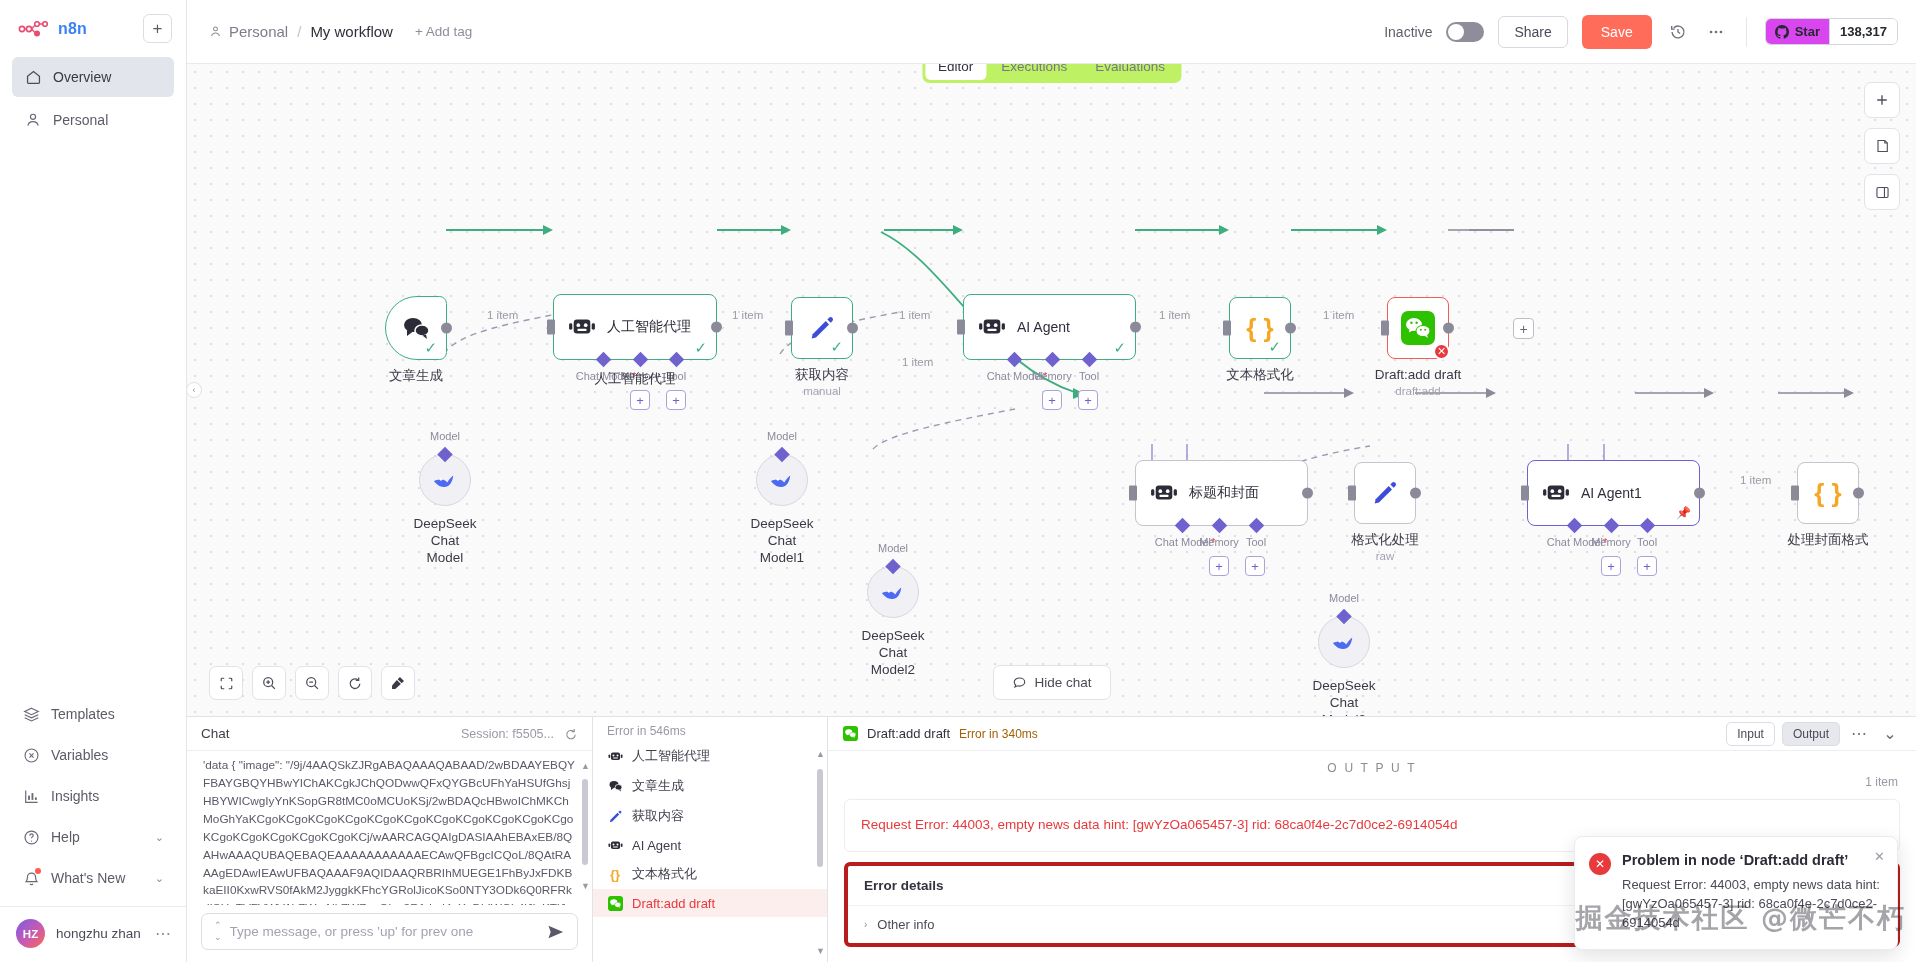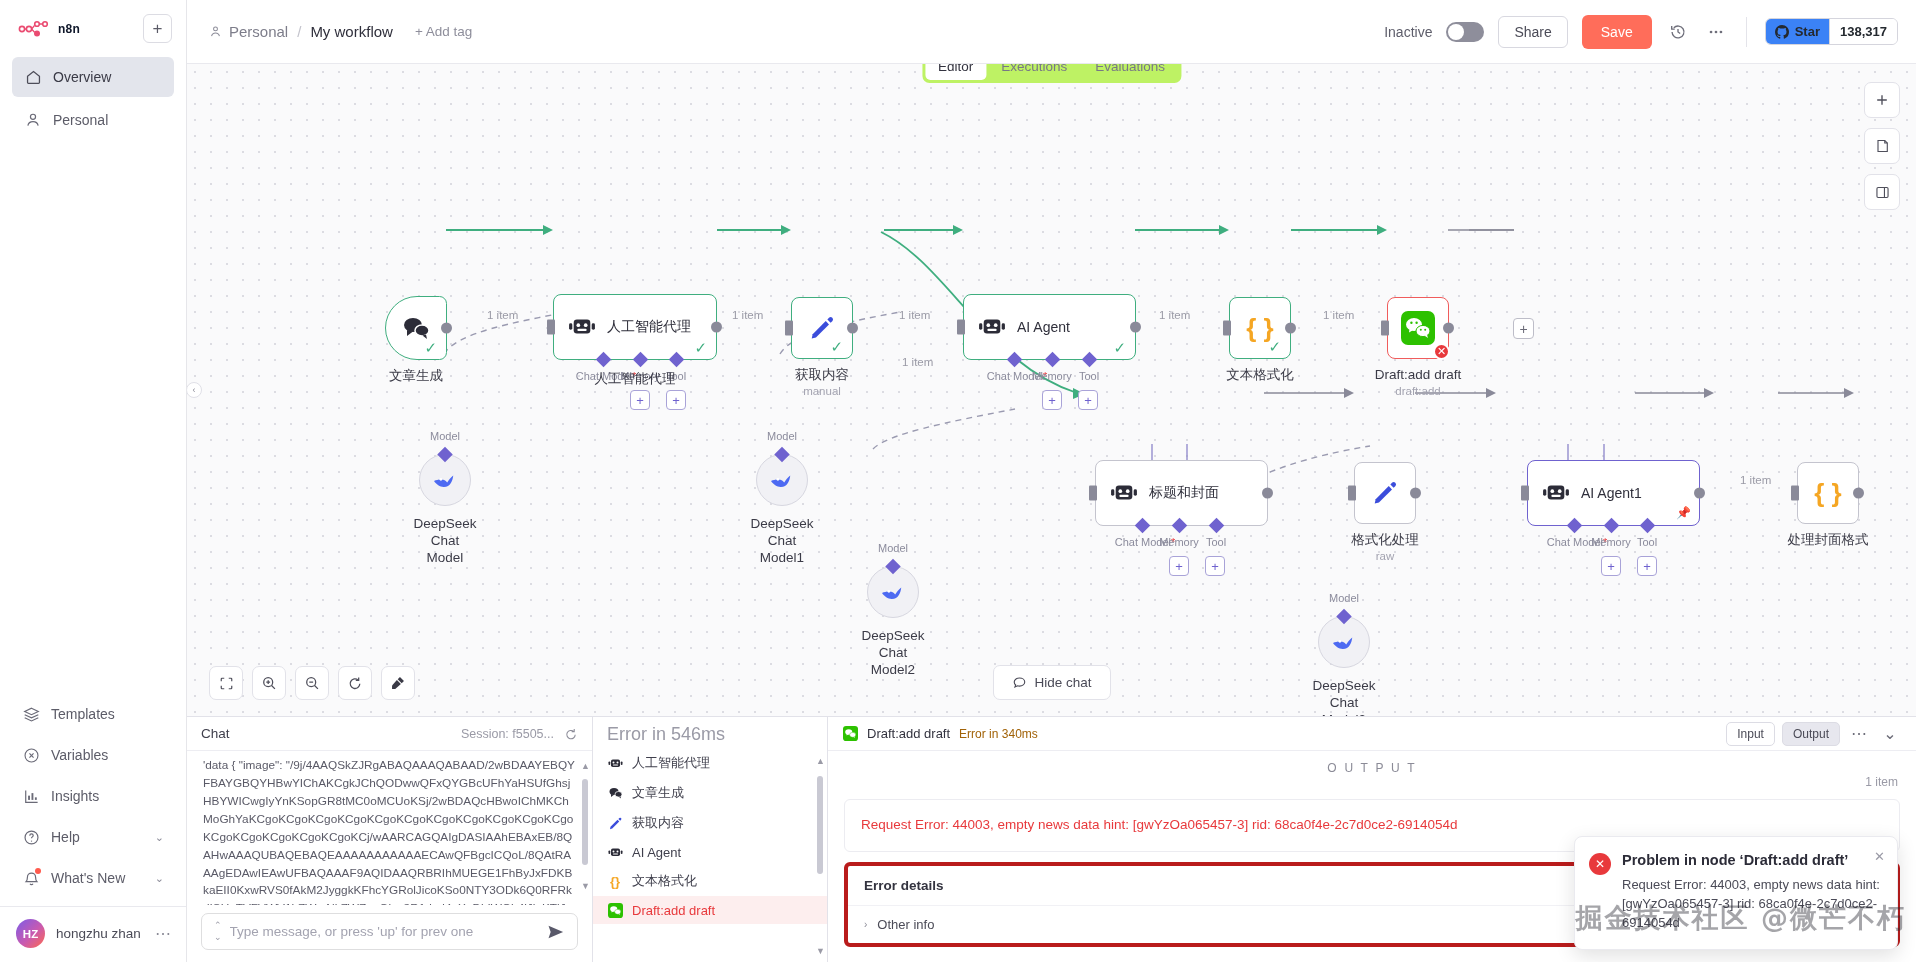--- a/index.html
+++ b/index.html
@@ -12,21 +12,21 @@
 
   
   .sidebar {
     width: 187px; height: 962px; background: #fff;
     border-right: 1px solid #e6e6ea;
     display: flex; flex-direction: column; flex: 0 0 187px;
   }
   .sb-top { padding: 14px 14px 6px 18px; display: flex; align-items: center; justify-content: space-between; }
   .logo-wrap { display: flex; align-items: center; gap: 8px; }
   .logo-mark { width: 32px; height: 18px; }
-  .logo-text { font-size: 12px; font-weight: 700; color: #0f172a; letter-spacing: .2px; }
+  .logo-text { font-size: 16px; font-weight: 700; color: #3b82f6; letter-spacing: .2px; }
   .plus-btn {
     width: 29px; height: 29px; border: 1px solid #dcdce3; border-radius: 6px;
     background: #fff; display: flex; align-items: center; justify-content: center;
     font-size: 17px; color: #5b5b67; line-height: 1; cursor: pointer;
   }
   .sb-nav { margin-top: 8px; padding: 0 12px; }
   .sb-item {
     display: flex; align-items: center; gap: 11px;
     height: 40px; padding: 0 12px; border-radius: 6px;
     font-size: 14px; color: #5c5c68; cursor: pointer; margin-bottom: 3px;
@@ -80,21 +80,21 @@
   .btn-save {
     background: #ff6d5a; color: #fff; border: none; border-radius: 6px;
     font-size: 14px; padding: 9px 19px; cursor: pointer; font-weight: 500;
   }
   .icon-btn { color: #6e6e7a; cursor: pointer; display: flex; align-items: center; justify-content: center; width: 24px; height: 24px; }
   .divider-v { width: 1px; height: 30px; background: #e4e4ea; margin: 0 4px; }
   .gh-star {
     display: flex; align-items: stretch; border: 1px solid #d5d5dd; border-radius: 6px; overflow: hidden;
     font-size: 13px; cursor: pointer;
   }
-  .gh-left { display: flex; align-items: center; gap: 6px; padding: 5px 9px; background: #3b82f6; color: #24292f; font-weight: 600; }
+  .gh-left { display: flex; align-items: center; gap: 6px; padding: 5px 9px; background: #d946ef; color: #24292f; font-weight: 600; }
   .gh-right { display: flex; align-items: center; padding: 5px 10px; background: #fff; color: #24292f; border-left: 1px solid #d5d5dd; font-weight: 600;}
 
   
   .tabs-pill {
     position: absolute; top: 50px; left: 50%; transform: translateX(-50%);
     display: flex; align-items: center; gap: 2px;
     background: #bef264; border-radius: 7px; padding: 3px; z-index: 35;
   }
   .tab { font-size: 13.5px; color: #787885; padding: 6px 13px; border-radius: 5px; cursor: pointer; }
   .tab.active { background: #fff; color: #33333f; }
@@ -208,21 +208,21 @@
   }
   .chat-stepper { display: flex; flex-direction: column; gap: 3px; color: #9a9aa6; font-size: 9px; line-height: 1; }
   .chat-input input {
     flex: 1 1 auto; border: none; outline: none; font-size: 13.5px; color: #3e3e4b;
     font-family: "Liberation Sans", sans-serif; background: transparent;
   }
   .chat-input input::placeholder { color: #a3a3b0; }
   .send-ico { color: #59596a; font-size: 15px; cursor: pointer; }
 
   .logs-panel { width: 235px; flex: 0 0 235px; border-right: 1px solid #e2e2e9; display: flex; flex-direction: column; min-height:0;}
-  .logs-sub { font-size: 18px; color: #9a9aa6; padding: 7px 14px 3px 14px; }
+  .logs-sub { font-size: 12px; color: #9a9aa6; padding: 7px 14px 3px 14px; }
   .logs-list { flex: 1 1 auto; overflow: hidden; position: relative; min-height:0;}
   .log-item {
     display: flex; align-items: center; gap: 9px; padding: 6px 14px; font-size: 13px; color: #3f3f4c; cursor: pointer;
   }
   .log-item.error { background: #fdeeee; color: #e8393c; }
   .log-ico { width: 16px; height: 16px; display: flex; align-items: center; justify-content: center; flex: 0 0 16px; }
   .logs-scroll { position: absolute; right: 4px; top: 8px; width: 6px; bottom: 6px; }
   .logs-scroll .bar { position: absolute; top: 20px; left: 0; width: 6px; height: 98px; border-radius: 3px; background: #c9c9d3; }
 
   .out-panel { flex: 1 1 auto; display: flex; flex-direction: column; min-width: 0; min-height:0;}
@@ -657,21 +657,21 @@
             <span>
               <svg width="28" height="22" viewBox="0 0 30 24" fill="#4d6af2">
                 <path d="M3 13c3-1 7-2 11-1 1.6.4 2.4 1.6 3.4 2.6 1.6-2.4 3.4-5.2 6.6-7.6-.4 3-1 5.6-2.6 8.2-1.6 2.8-4.6 4.6-8 4.4C9.6 19.4 5.4 16.6 3 13z"></path>
                 <circle cx="10.5" cy="11.2" r="1.5" fill="#fff"></circle>
               </svg>
             </span>
           </div>
           <div class="node-label" style="margin-top:10px;max-width:110px;white-space:normal;">DeepSeek Chat Model3</div>
         </div>
 
-        <div class="node" style="left:908px; top:396px;">
+        <div class="node" style="left:948px; top:396px;">
           <div class="node-box gray node-wide" style="width:173px;height:66px;">
             <span class="port-in"></span>
             <span>
               <svg width="28" height="24" viewBox="0 0 30 26" fill="#2c2c38">
                 <rect x="6" y="5" width="18" height="15" rx="3.5"></rect>
                 <rect x="1" y="9" width="3.5" height="7" rx="1.6"></rect>
                   <rect x="25.5" y="9" width="3.5" height="7" rx="1.6"></rect>
                 <circle cx="11" cy="11" r="2" fill="#fff"></circle>
                   <circle cx="19" cy="11" r="2" fill="#fff"></circle>
                 <rect x="10" y="15" width="10" height="2.2" rx="1" fill="#fff"></rect>

